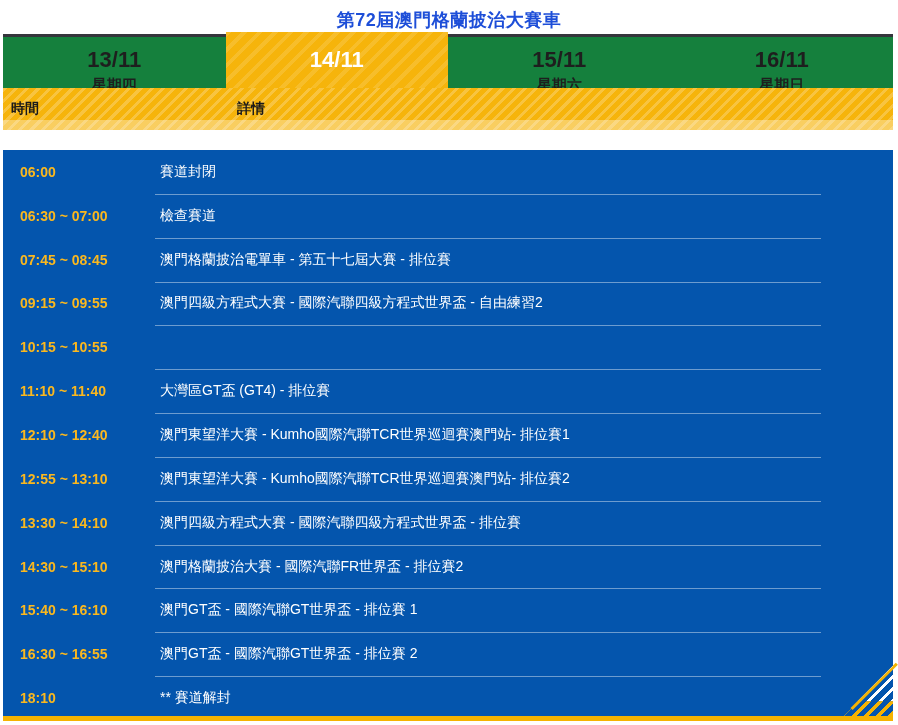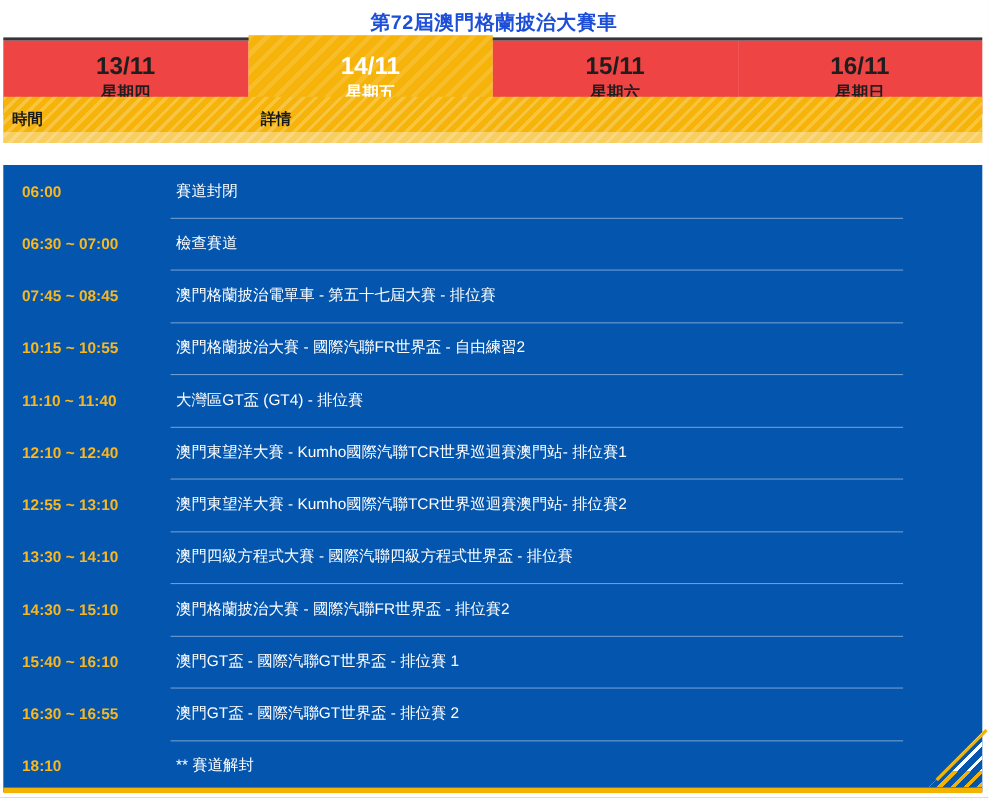--- a/index.html
+++ b/index.html
@@ -10,28 +10,28 @@
   
   .page-title { position:absolute; left:0; top:6px; width:898px; height:28px;
     display:flex; align-items:center; justify-content:center;
     font-size:18px; font-weight:700; color:#1d4ed8; letter-spacing:0.5px; }
 
   
   .title-rule { position:absolute; left:3px; top:34px; width:890px; height:3px; background:#35353c; }
 
   
   .tabs { position:absolute; left:3px; top:37px; width:890px; height:67px; display:flex; }
-  .tab { flex:1 1 0; height:67px; background:#ef4444; display:flex; flex-direction:column;
+  .tab { flex:1 1 0; height:67px; background:#15803d; display:flex; flex-direction:column;
     align-items:center; justify-content:center; gap:6px; cursor:pointer; }
   .tab-date { font-size:22px; font-weight:700; color:#1e1e1e; line-height:1; }
   .tab-weekday { font-size:15px; font-weight:600; color:#1e1e1e; line-height:1; }
   .tab.active { margin-top:-5px; height:72px; padding-top:5px;
     background-color:#f6b40b;
     background-image:repeating-linear-gradient(135deg, rgba(255,255,255,0.13) 0 4px, transparent 4px 11px); }
-  .tab.active .tab-date, .tab.active .tab-weekday { color:#ffffff; }
+  .tab.active .tab-date, .tab.active .tab-weekday { color:#ffffff;margin-top:46px; }
 
   
   .col-header { position:absolute; left:3px; top:88px; width:890px; height:42px;
     background-color:#f6b40b;
     background-image:repeating-linear-gradient(135deg, rgba(255,255,255,0.22) 0 3px, transparent 3px 8px); }
   .col-header::after { content:""; position:absolute; left:0; right:0; bottom:0; height:10px;
     background:rgba(255,255,255,0.35); pointer-events:none; }
   .col-header .hdr { position:absolute; top:0; height:32px; display:flex; align-items:center;
     font-size:14px; font-weight:600; color:#1a1a1a; top:5px; }
   .hdr-time { left:8px; }
@@ -100,22 +100,25 @@
   </div>
       <div class="row">
     <div class="cell-time">06:30 ~ 07:00</div>
     <div class="cell-details">檢查賽道</div>
   </div>
       <div class="row">
     <div class="cell-time">07:45 ~ 08:45</div>
     <div class="cell-details">澳門格蘭披治電單車 - 第五十七屆大賽 - 排位賽</div>
   </div>
       <div class="row">
+    <div class="cell-time">09:15 ~ 09:55</div>
+    <div class="cell-details">澳門四級方程式大賽 - 國際汽聯四級方程式世界盃 - 自由練習2</div>
+  </div>
+      <div class="row">
     <div class="cell-time">10:15 ~ 10:55</div>
-    <div class="cell-details">澳門格蘭披治大賽 - 國際汽聯FR世界盃 - 自由練習2</div>
   </div>
       <div class="row">
     <div class="cell-time">11:10 ~ 11:40</div>
     <div class="cell-details">大灣區GT盃 (GT4) - 排位賽</div>
   </div>
       <div class="row">
     <div class="cell-time">12:10 ~ 12:40</div>
     <div class="cell-details">澳門東望洋大賽 - Kumho國際汽聯TCR世界巡迴賽澳門站- 排位賽1</div>
   </div>
       <div class="row">

